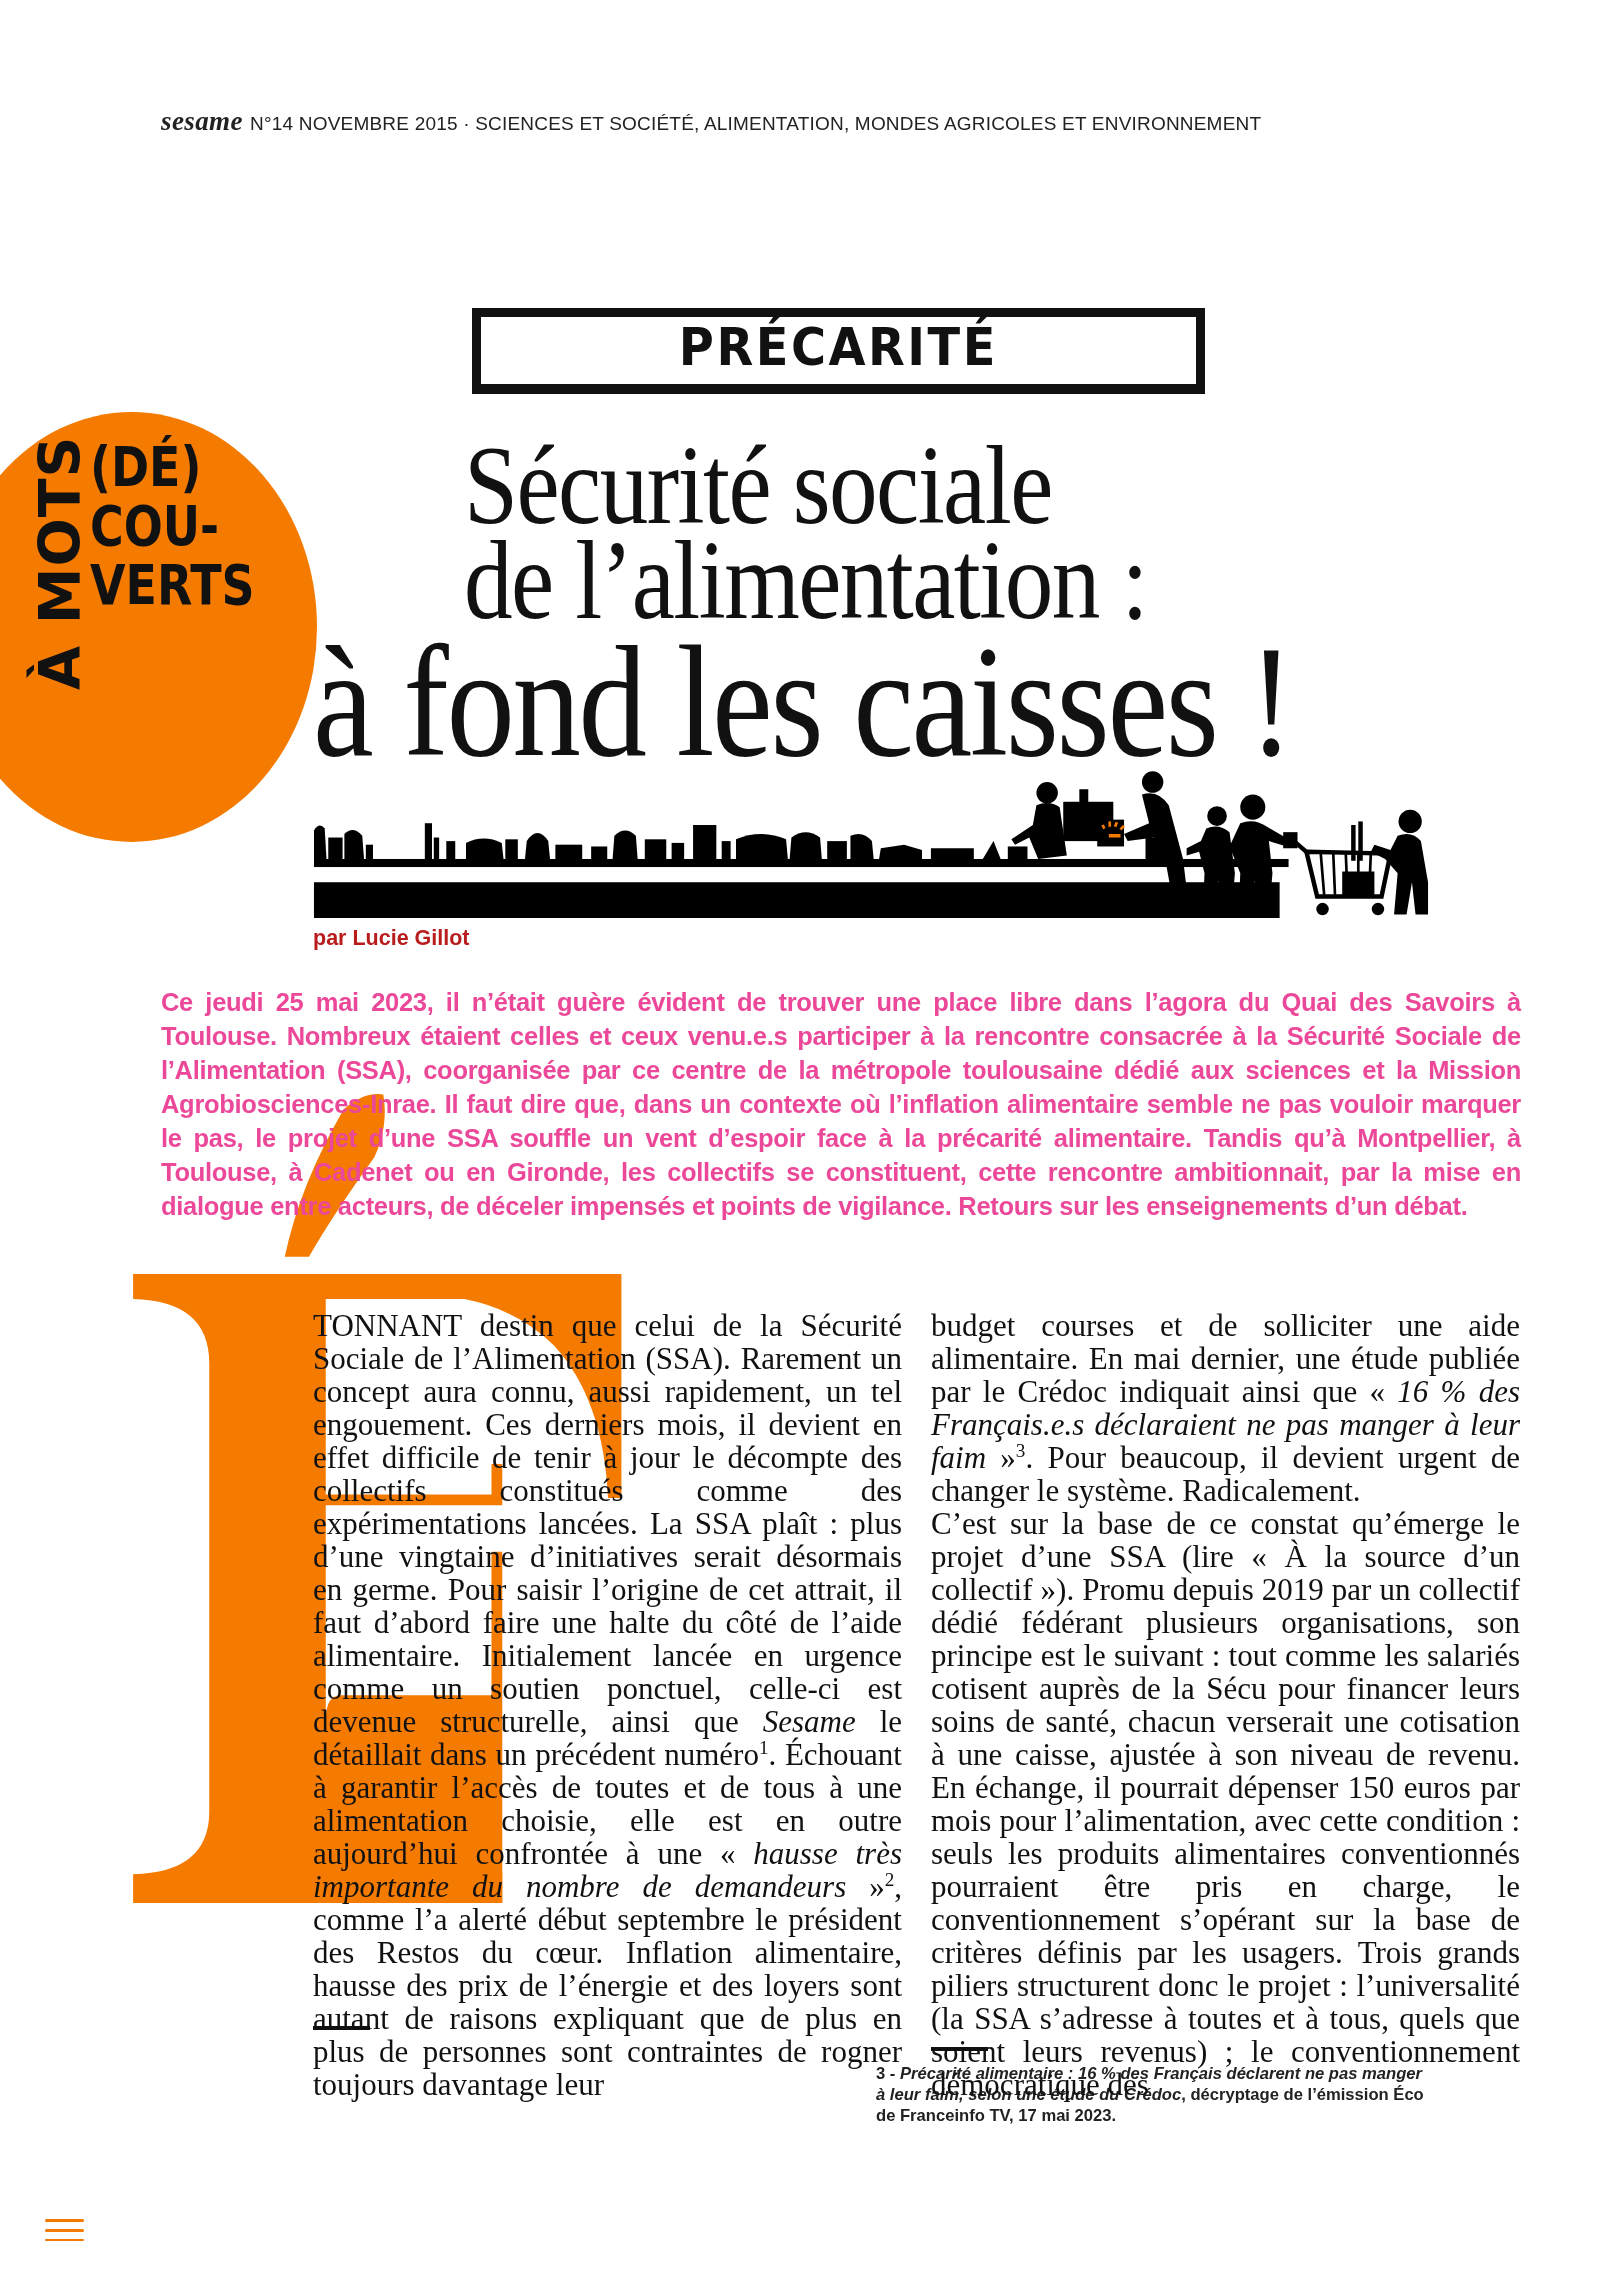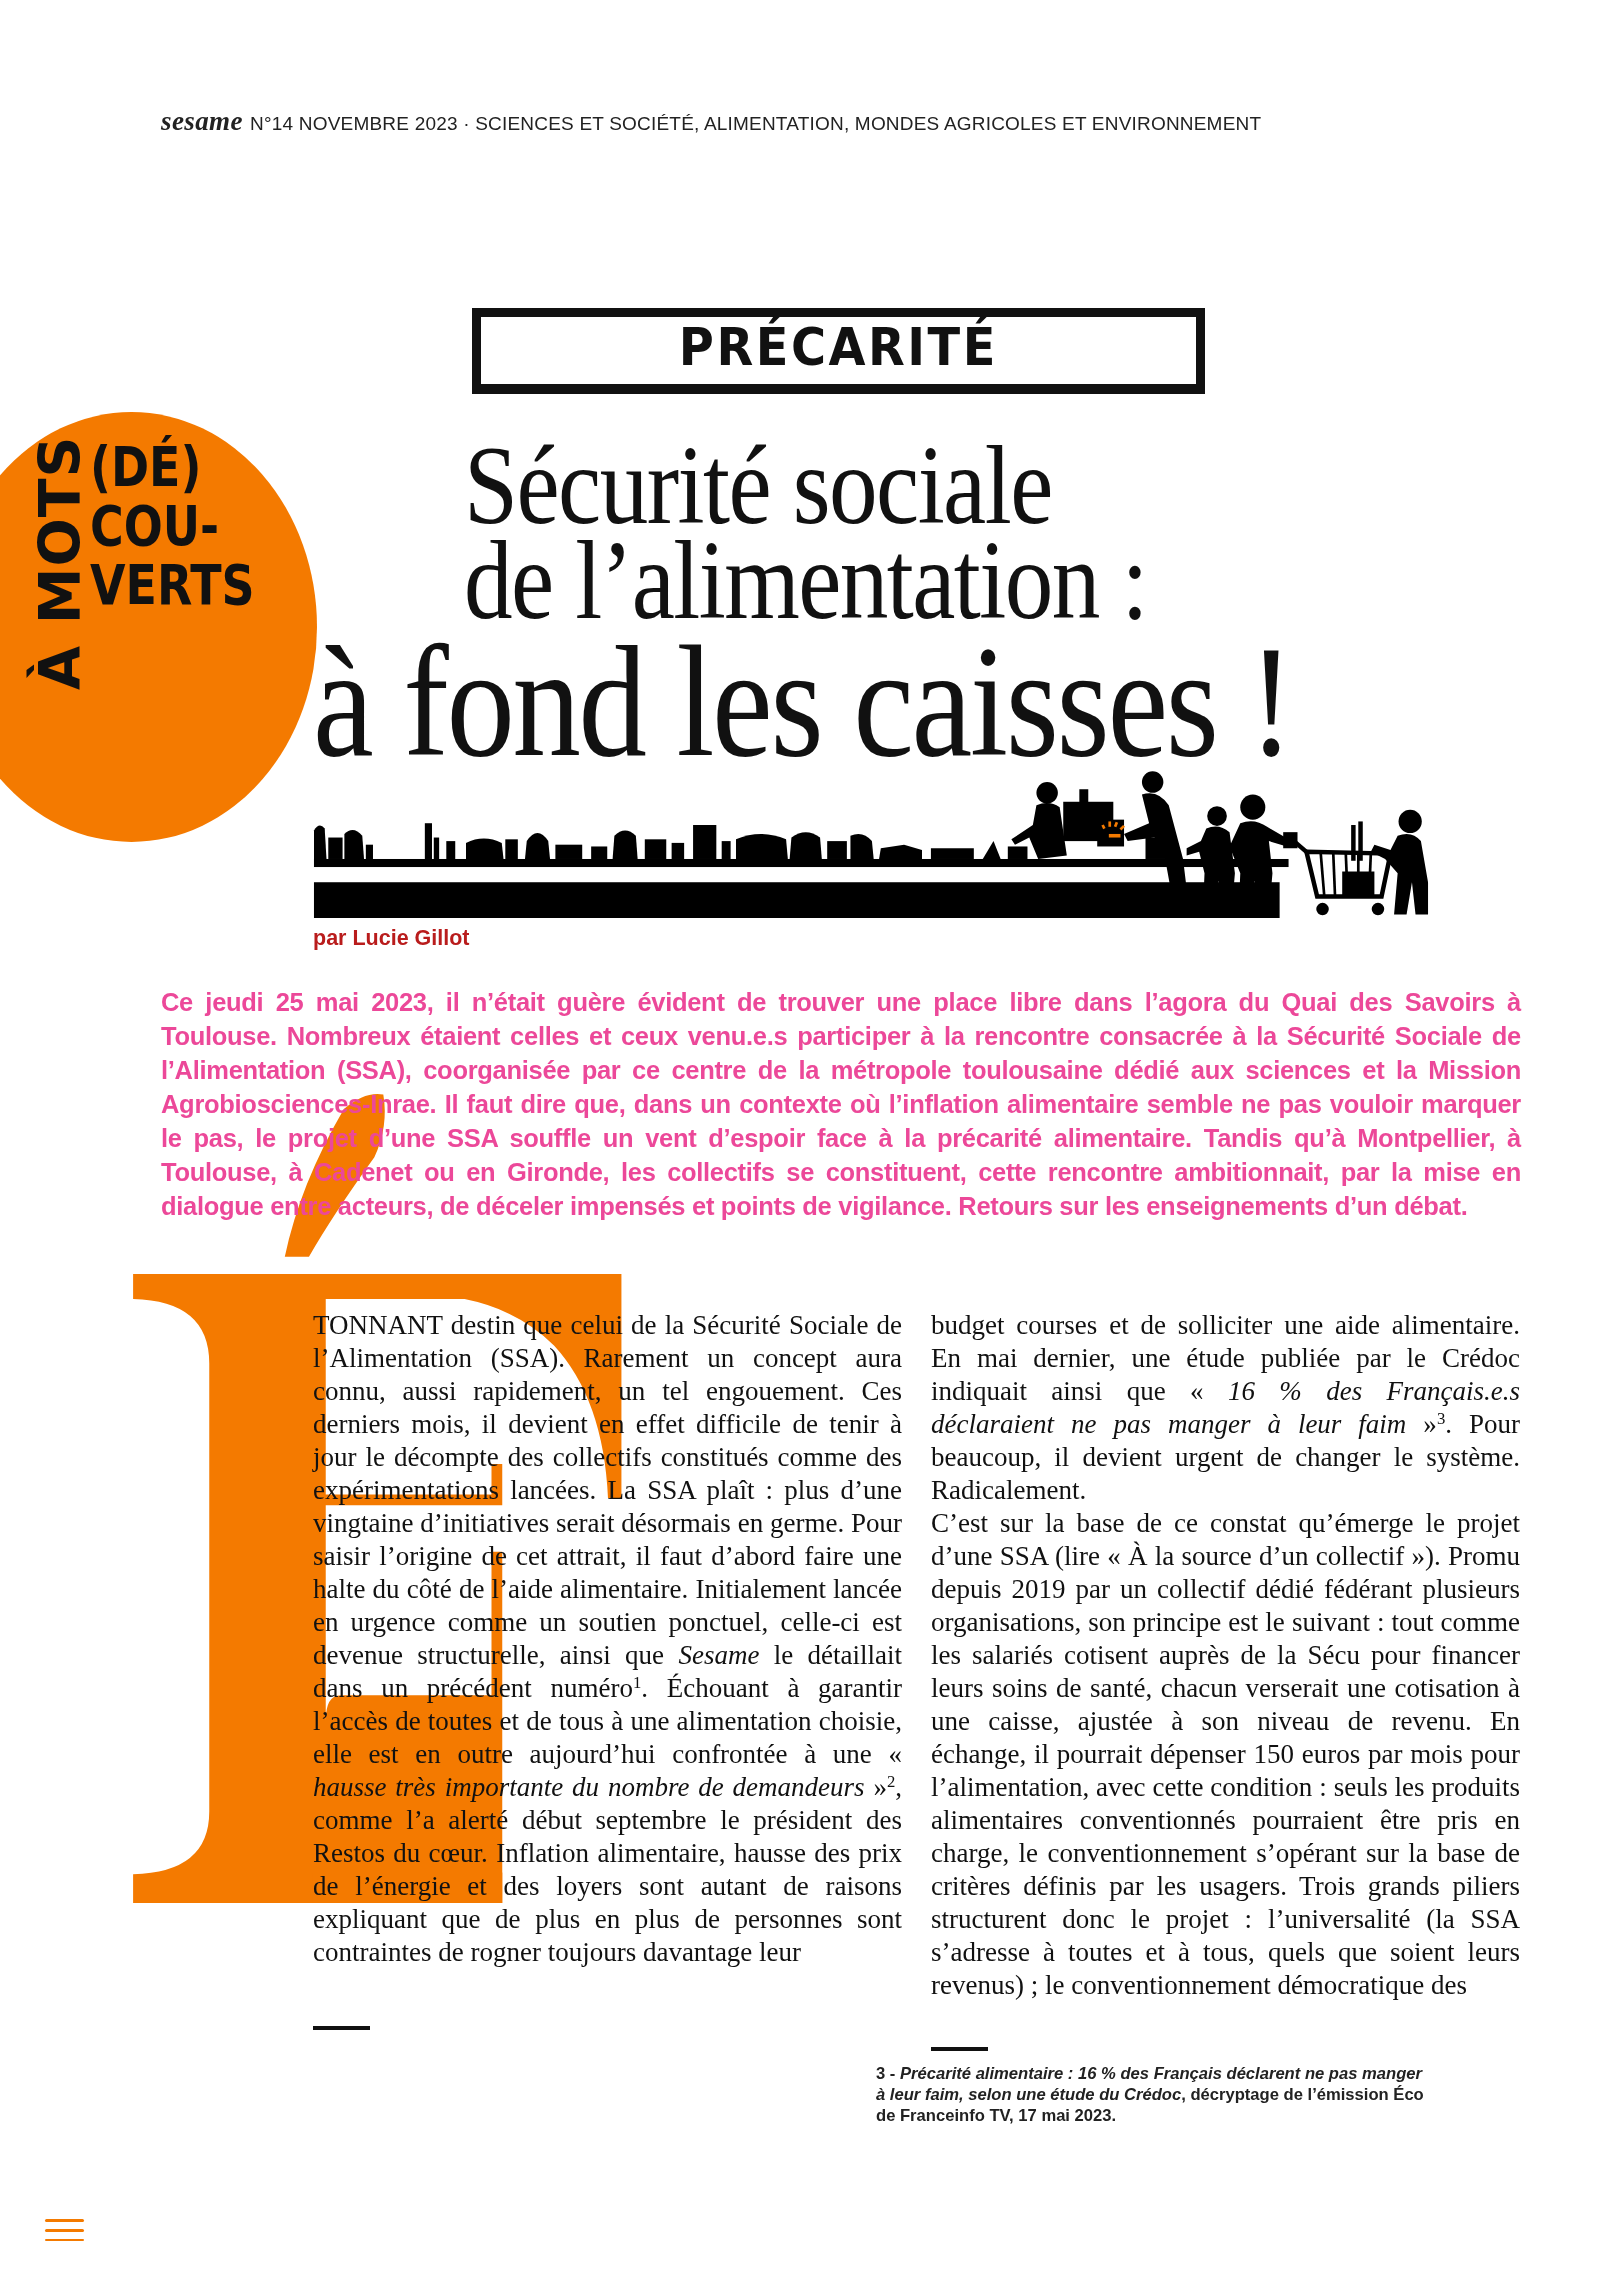--- a/index.html
+++ b/index.html
@@ -32,41 +32,41 @@
   
   .chapo { position:absolute; left:161px; top:985px; width:1360px; font-family:"Liberation Sans", sans-serif; font-weight:bold; font-size:25.5px; line-height:34px; color:#ec4899; text-align:justify; letter-spacing:-0.3px; z-index:2; }
 
   
   .accent-stroke { position:absolute; left:0; top:0; width:1621px; height:2293px; pointer-events:none; z-index:1; }
 
   
   .dropcap { position:absolute; left:133px; top:1274px; width:493px; height:629px; z-index:1; }
 
   
-  .col { position:absolute; top:1309px; font-family:"Liberation Serif", serif; font-size:27px; line-height:33px; color:#111; text-align:justify; z-index:2; }
+  .col { position:absolute; top:1309px; font-family:"Liberation Serif", serif; font-size:31px; line-height:33px; color:#111; text-align:justify; z-index:2; }
   .col p { margin:0; }
   .col-1 { left:313px; width:589px; }
   .col-2 { left:931px; width:589px; }
   .col i { font-style:italic; }
   sup { font-size:0.62em; line-height:0; vertical-align:0.55em; }
 
   
   .fn-rule { position:absolute; height:3.6px; width:57px; background:#111; }
   .fn { position:absolute; font-family:"Liberation Sans", sans-serif; font-size:16.6px; line-height:21px; color:#222; }
   .fn p { margin:0; }
   .fn i { font-style:italic; }
 
   .menu-icon { position:absolute; left:45px; top:2219px; width:39px; height:23px; cursor:pointer; }
   .menu-icon span { position:absolute; left:0; width:39px; height:2.7px; background:#f47a00; border-radius:1.8px; }
 </style>
 </head>
 <body>
 
 <div class="running-header">
-  <span class="brand">sesame</span><span class="meta">N°14 NOVEMBRE 2023 · SCIENCES ET SOCIÉTÉ, ALIMENTATION, MONDES AGRICOLES ET ENVIRONNEMENT</span>
+  <span class="brand">sesame</span><span class="meta">N°14 NOVEMBRE 2015 · SCIENCES ET SOCIÉTÉ, ALIMENTATION, MONDES AGRICOLES ET ENVIRONNEMENT</span>
 </div>
 
 <div class="badge"></div>
 <div class="badge-vertical">À MOTS</div>
 <div class="badge-lines">
   <div>(DÉ)</div>
   <div>COU-</div>
   <div>VERTS</div>
 </div>
 

